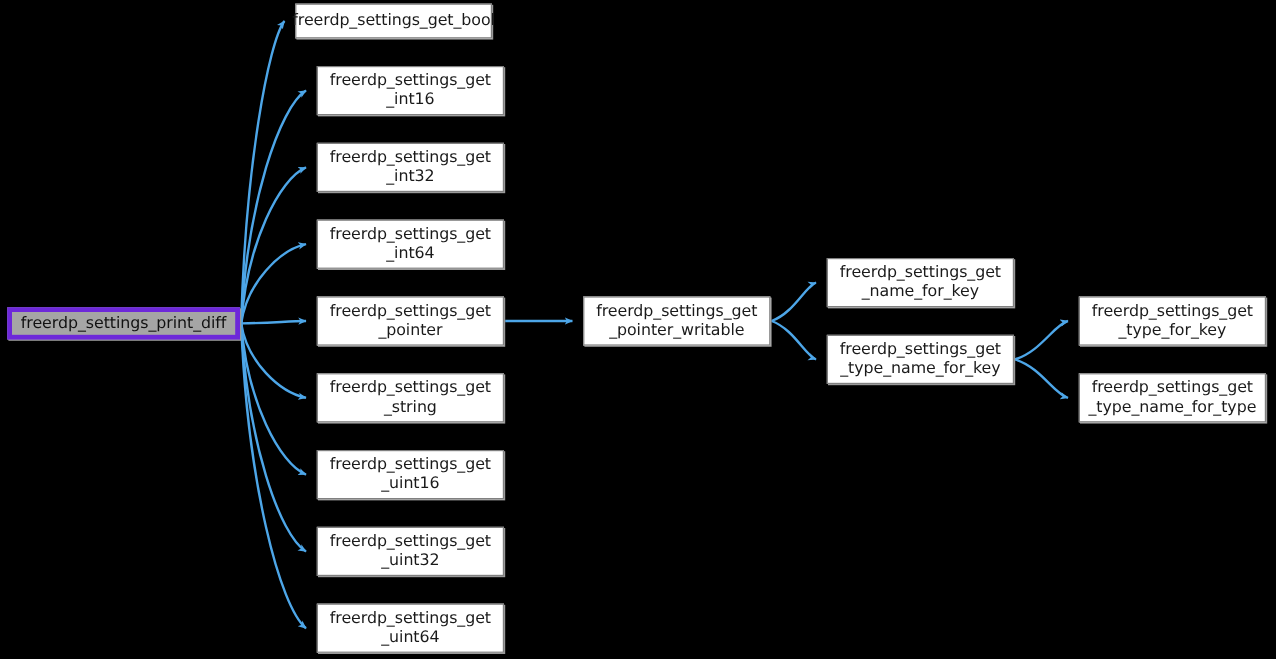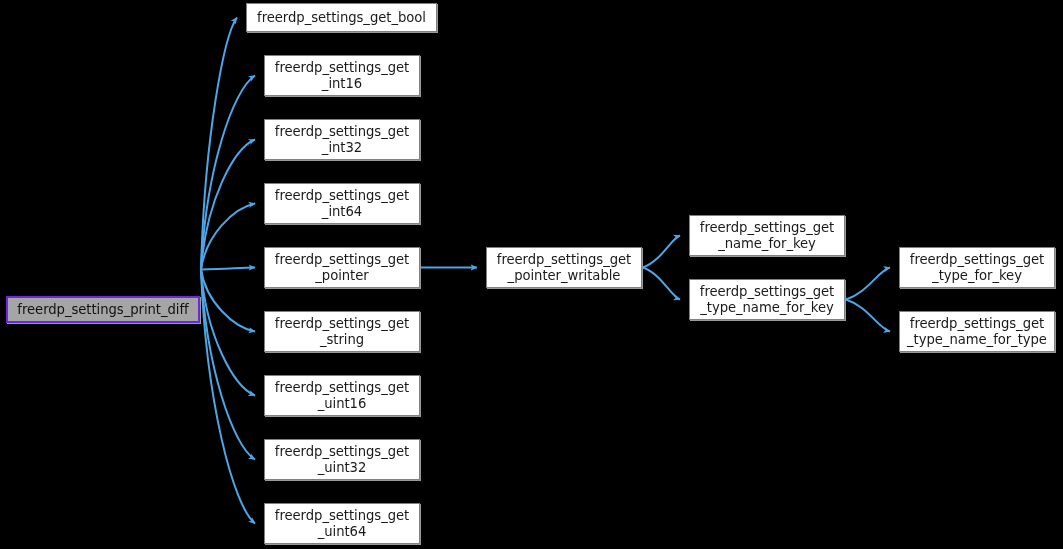--- a/index.html
+++ b/index.html
@@ -35,23 +35,22 @@
     text-align: center;
     color: #1a1a1a;
     font-size: 13.2px;
     line-height: 15.5px;
     letter-spacing: -0.05px;
     white-space: pre-line;
     z-index: 2;
   }
   .node.root {
     background: #a5a5a5;
-    border: 2px solid #6d28d9;
+    border: 4px solid #6d28d9;
     color: #111111;
-    margin-top: 40px;
   }
   .node-label {
     display: block;
     padding: 0 3px;
   }
 </style>
 </head>
 <body>
 
 <div id="canvas">
@@ -70,21 +69,21 @@
       <path d="M 201 269.5 C 205.96 335.02, 233.24 386.68, 255 395.5" fill="none" stroke="#4da6e8" stroke-width="2" marker-end="url(#arrowhead)"></path>
       <path d="M 201 269.5 C 205.96 368.3, 233.24 446.2, 255 459.5" fill="none" stroke="#4da6e8" stroke-width="2" marker-end="url(#arrowhead)"></path>
       <path d="M 201 269.5 C 205.96 401.58000000000004, 233.24 505.72, 255 523.5" fill="none" stroke="#4da6e8" stroke-width="2" marker-end="url(#arrowhead)"></path>
       <path d="M 421 267.5 C 447.88 267.5, 460.68 267.5, 477 267.5" fill="none" stroke="#4da6e8" stroke-width="2" marker-end="url(#arrowhead)"></path>
       <path d="M 643 267.5 C 661.9 260.46, 670.9 238.7, 680 235.5" fill="none" stroke="#4da6e8" stroke-width="2" marker-end="url(#arrowhead)"></path>
       <path d="M 643 267.5 C 661.9 274.54, 670.9 296.3, 680 299.5" fill="none" stroke="#4da6e8" stroke-width="2" marker-end="url(#arrowhead)"></path>
       <path d="M 846 299.5 C 867.84 292.46, 878.24 270.7, 890 267.5" fill="none" stroke="#4da6e8" stroke-width="2" marker-end="url(#arrowhead)"></path>
       <path d="M 846 299.5 C 867.84 306.54, 878.24 328.3, 890 331.5" fill="none" stroke="#4da6e8" stroke-width="2" marker-end="url(#arrowhead)"></path>
     </svg>
 <div class="node root" style="left: 6px; top: 256px; width: 194px; height: 27px;"><span class="node-label">freerdp_settings_print_diff</span></div>
-    <div class="node" style="left: 246px; top: 3px; width: 191px; height: 29px;"><span class="node-label">freerdp_settings_get_bool</span></div>
+    <div class="node" style="left: 246px; top: 3px; width: 164px; height: 29px;"><span class="node-label">freerdp_settings_get_bool</span></div>
     <div class="node" style="left: 264px; top: 55px; width: 156px; height: 41px;"><span class="node-label">freerdp_settings_get
 _int16</span></div>
     <div class="node" style="left: 264px; top: 119px; width: 156px; height: 41px;"><span class="node-label">freerdp_settings_get
 _int32</span></div>
     <div class="node" style="left: 264px; top: 183px; width: 156px; height: 41px;"><span class="node-label">freerdp_settings_get
 _int64</span></div>
     <div class="node" style="left: 264px; top: 247px; width: 156px; height: 41px;"><span class="node-label">freerdp_settings_get
 _pointer</span></div>
     <div class="node" style="left: 264px; top: 311px; width: 156px; height: 41px;"><span class="node-label">freerdp_settings_get
 _string</span></div>

